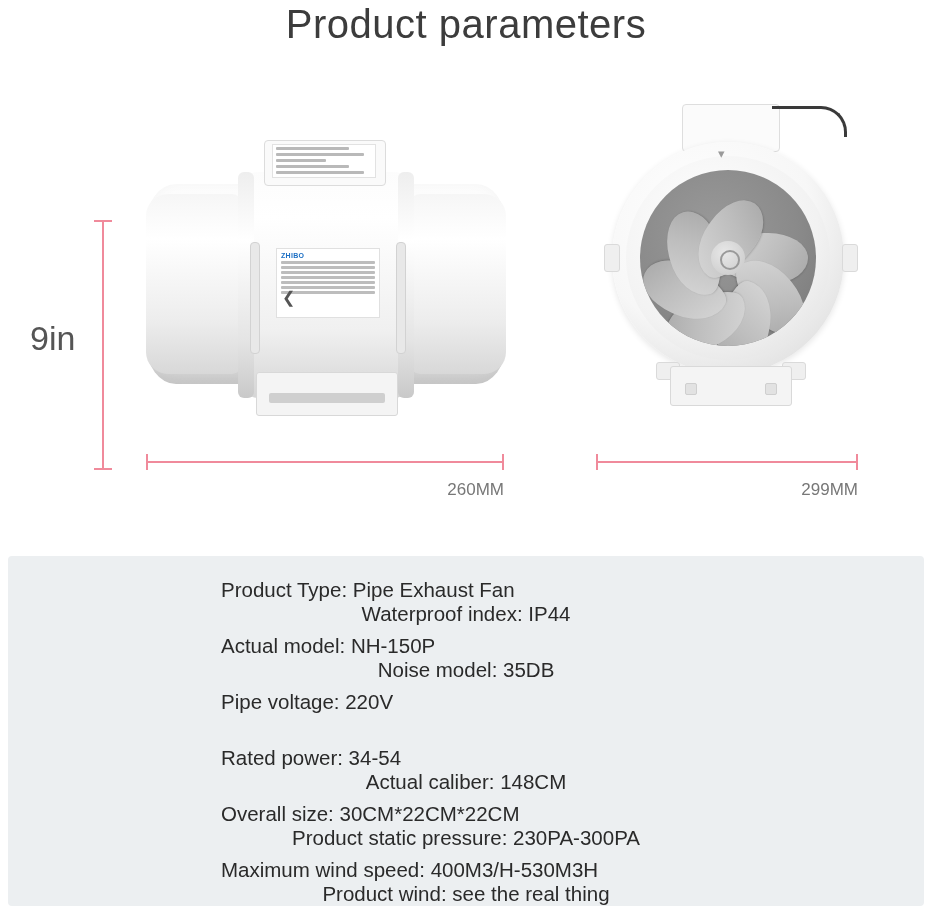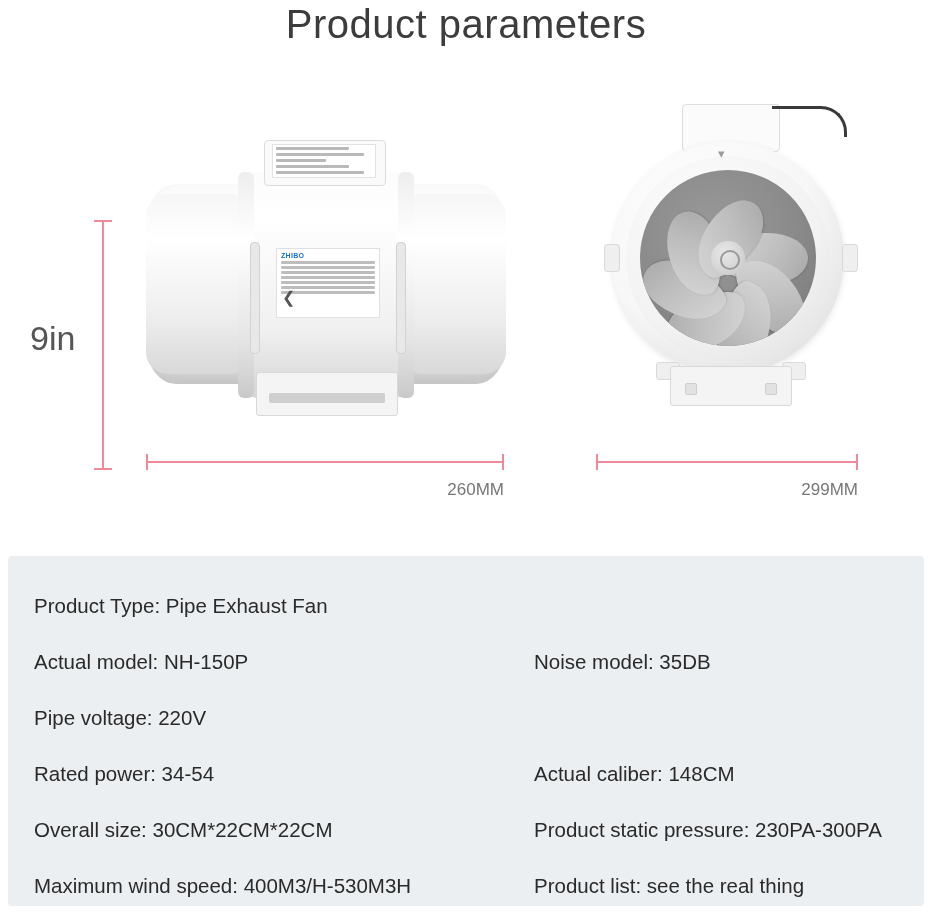--- a/index.html
+++ b/index.html
@@ -406,20 +406,21 @@
     top: 0;
     width: 916px;
     height: 350px;
     padding: 22px 16px 0 16px;
     box-sizing: border-box;
   }
   .spec-row {
     display: flex;
     height: 56px;
     align-items: center;
+    flex-direction: column;
   }
   .spec-cell {
     font-size: 20.5px;
     color: #2a2a2a;
     white-space: nowrap;
   }
   .spec-cell.left { width: 500px; padding-left: 10px; }
   .spec-cell.right { flex: 1; }
 </style>
 </head>
@@ -512,36 +513,37 @@
       <div class="cap r"></div>
     </div>
     <div class="dim-h-label" id="dim-h-right-label">299MM</div>
 
   </div>
 
   <div class="spec-panel">
     <div class="spec-grid">
       <div class="spec-row">
         <div class="spec-cell left">Product Type: Pipe Exhaust Fan</div>
+        <div class="spec-cell right">Waterproof index: IP44</div>
       </div>
       <div class="spec-row">
         <div class="spec-cell left">Actual model: NH-150P</div>
         <div class="spec-cell right">Noise model: 35DB</div>
       </div>
       <div class="spec-row">
         <div class="spec-cell left">Pipe voltage: 220V</div>
       </div>
       <div class="spec-row">
         <div class="spec-cell left">Rated power: 34-54</div>
         <div class="spec-cell right">Actual caliber: 148CM</div>
       </div>
       <div class="spec-row">
         <div class="spec-cell left">Overall size: 30CM*22CM*22CM</div>
         <div class="spec-cell right">Product static pressure: 230PA-300PA</div>
       </div>
       <div class="spec-row">
         <div class="spec-cell left">Maximum wind speed: 400M3/H-530M3H</div>
-        <div class="spec-cell right">Product list: see the real thing</div>
+        <div class="spec-cell right">Product wind: see the real thing</div>
       </div>
     </div>
   </div>
 
 </div>
 
 </body></html>

